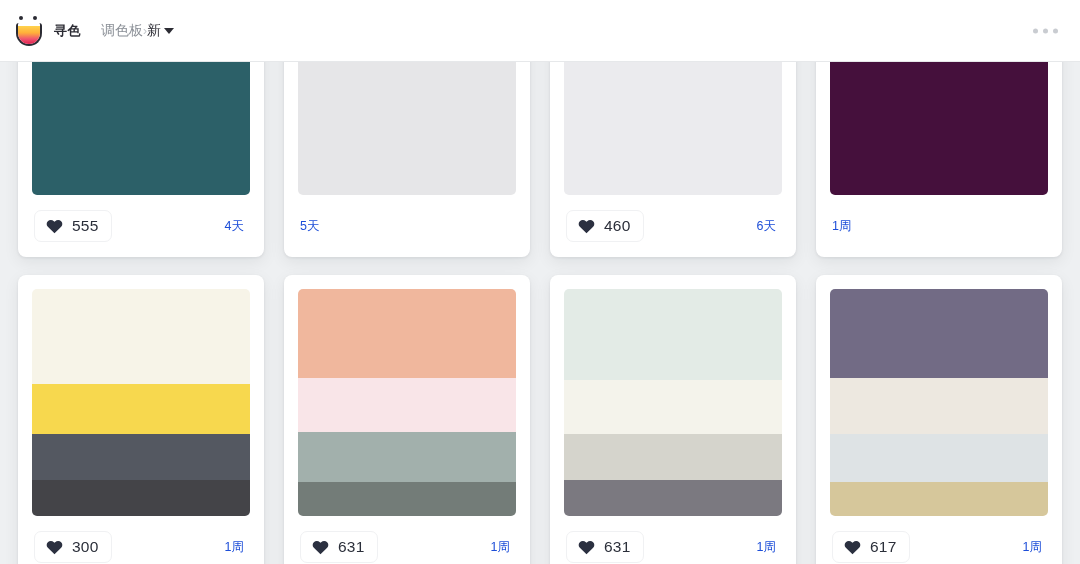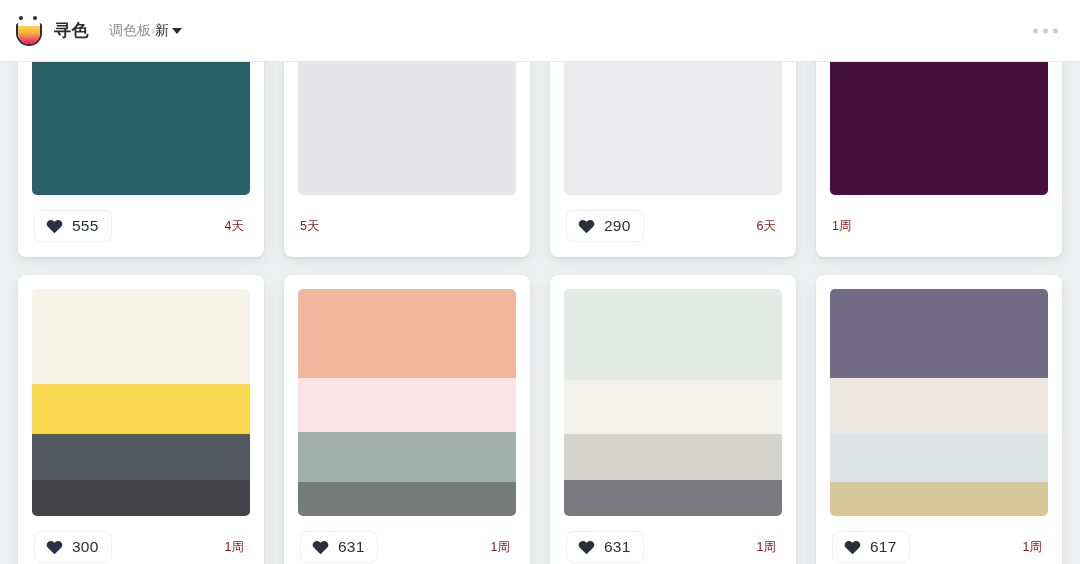--- a/index.html
+++ b/index.html
@@ -51,21 +51,21 @@
     position:absolute;
     left:0; right:0; top:3px; bottom:0;
     background:linear-gradient(180deg,#ffd34d 0%,#ffb03a 38%,#f0556f 72%,#e0214f 100%);
   }
   .logo .cup .mouthline {
     position:absolute; left:0; right:0; top:0; height:3px;
     background:#fff;
   }
 
   .brand {
-    font-size:17px;
+    font-size:13px;
     font-weight:700;
     color:#2c2c34;
     letter-spacing:0.5px;
     margin-right:20px;
   }
   .crumbs { display:flex; align-items:center; gap:0; }
   .crumb {
     font-size:14px;
     color:#8a8f96;
     font-weight:400;
@@ -140,21 +140,21 @@
   }
   .heart { width:17px; height:16px; flex:0 0 auto; display:block; }
   .likecount {
     font-size:15.5px;
     color:#2b2f3a;
     font-weight:400;
     letter-spacing:.2px;
   }
   .age {
     font-size:12.5px;
-    color:#7f1d1d;
+    color:#1d4ed8;
     padding-right:4px;
   }
 </style>
 </head>
 <body>
 
 <div class="header">
 
   <div class="logo">
     <span class="eye l"></span>
@@ -207,21 +207,21 @@
       </div>
       <div class="card">
         <div class="swatch">
           <div class="band" style="background: rgb(235, 235, 238); flex: 76 0 0px;"></div>
         </div>
         <div class="meta">
           <div class="likes">
             <svg class="heart" viewBox="0 0 24 22">
               <path d="M12 21.3 2.6 12.2C.4 10 .4 6.4 2.6 4.2a6 6 0 0 1 8.5 0l.9.9.9-.9a6 6 0 0 1 8.5 0c2.2 2.2 2.2 5.8 0 8z" fill="#2b3040"></path>
             </svg>
-            <span class="likecount">290</span>
+            <span class="likecount">460</span>
           </div>
           <span class="age">6天</span>
         </div>
       </div>
       <div class="card">
         <div class="swatch">
           <div class="band" style="background: rgb(69, 16, 60); flex: 76 0 0px;"></div>
         </div>
         <div class="meta">
           <span class="age">1周</span>

